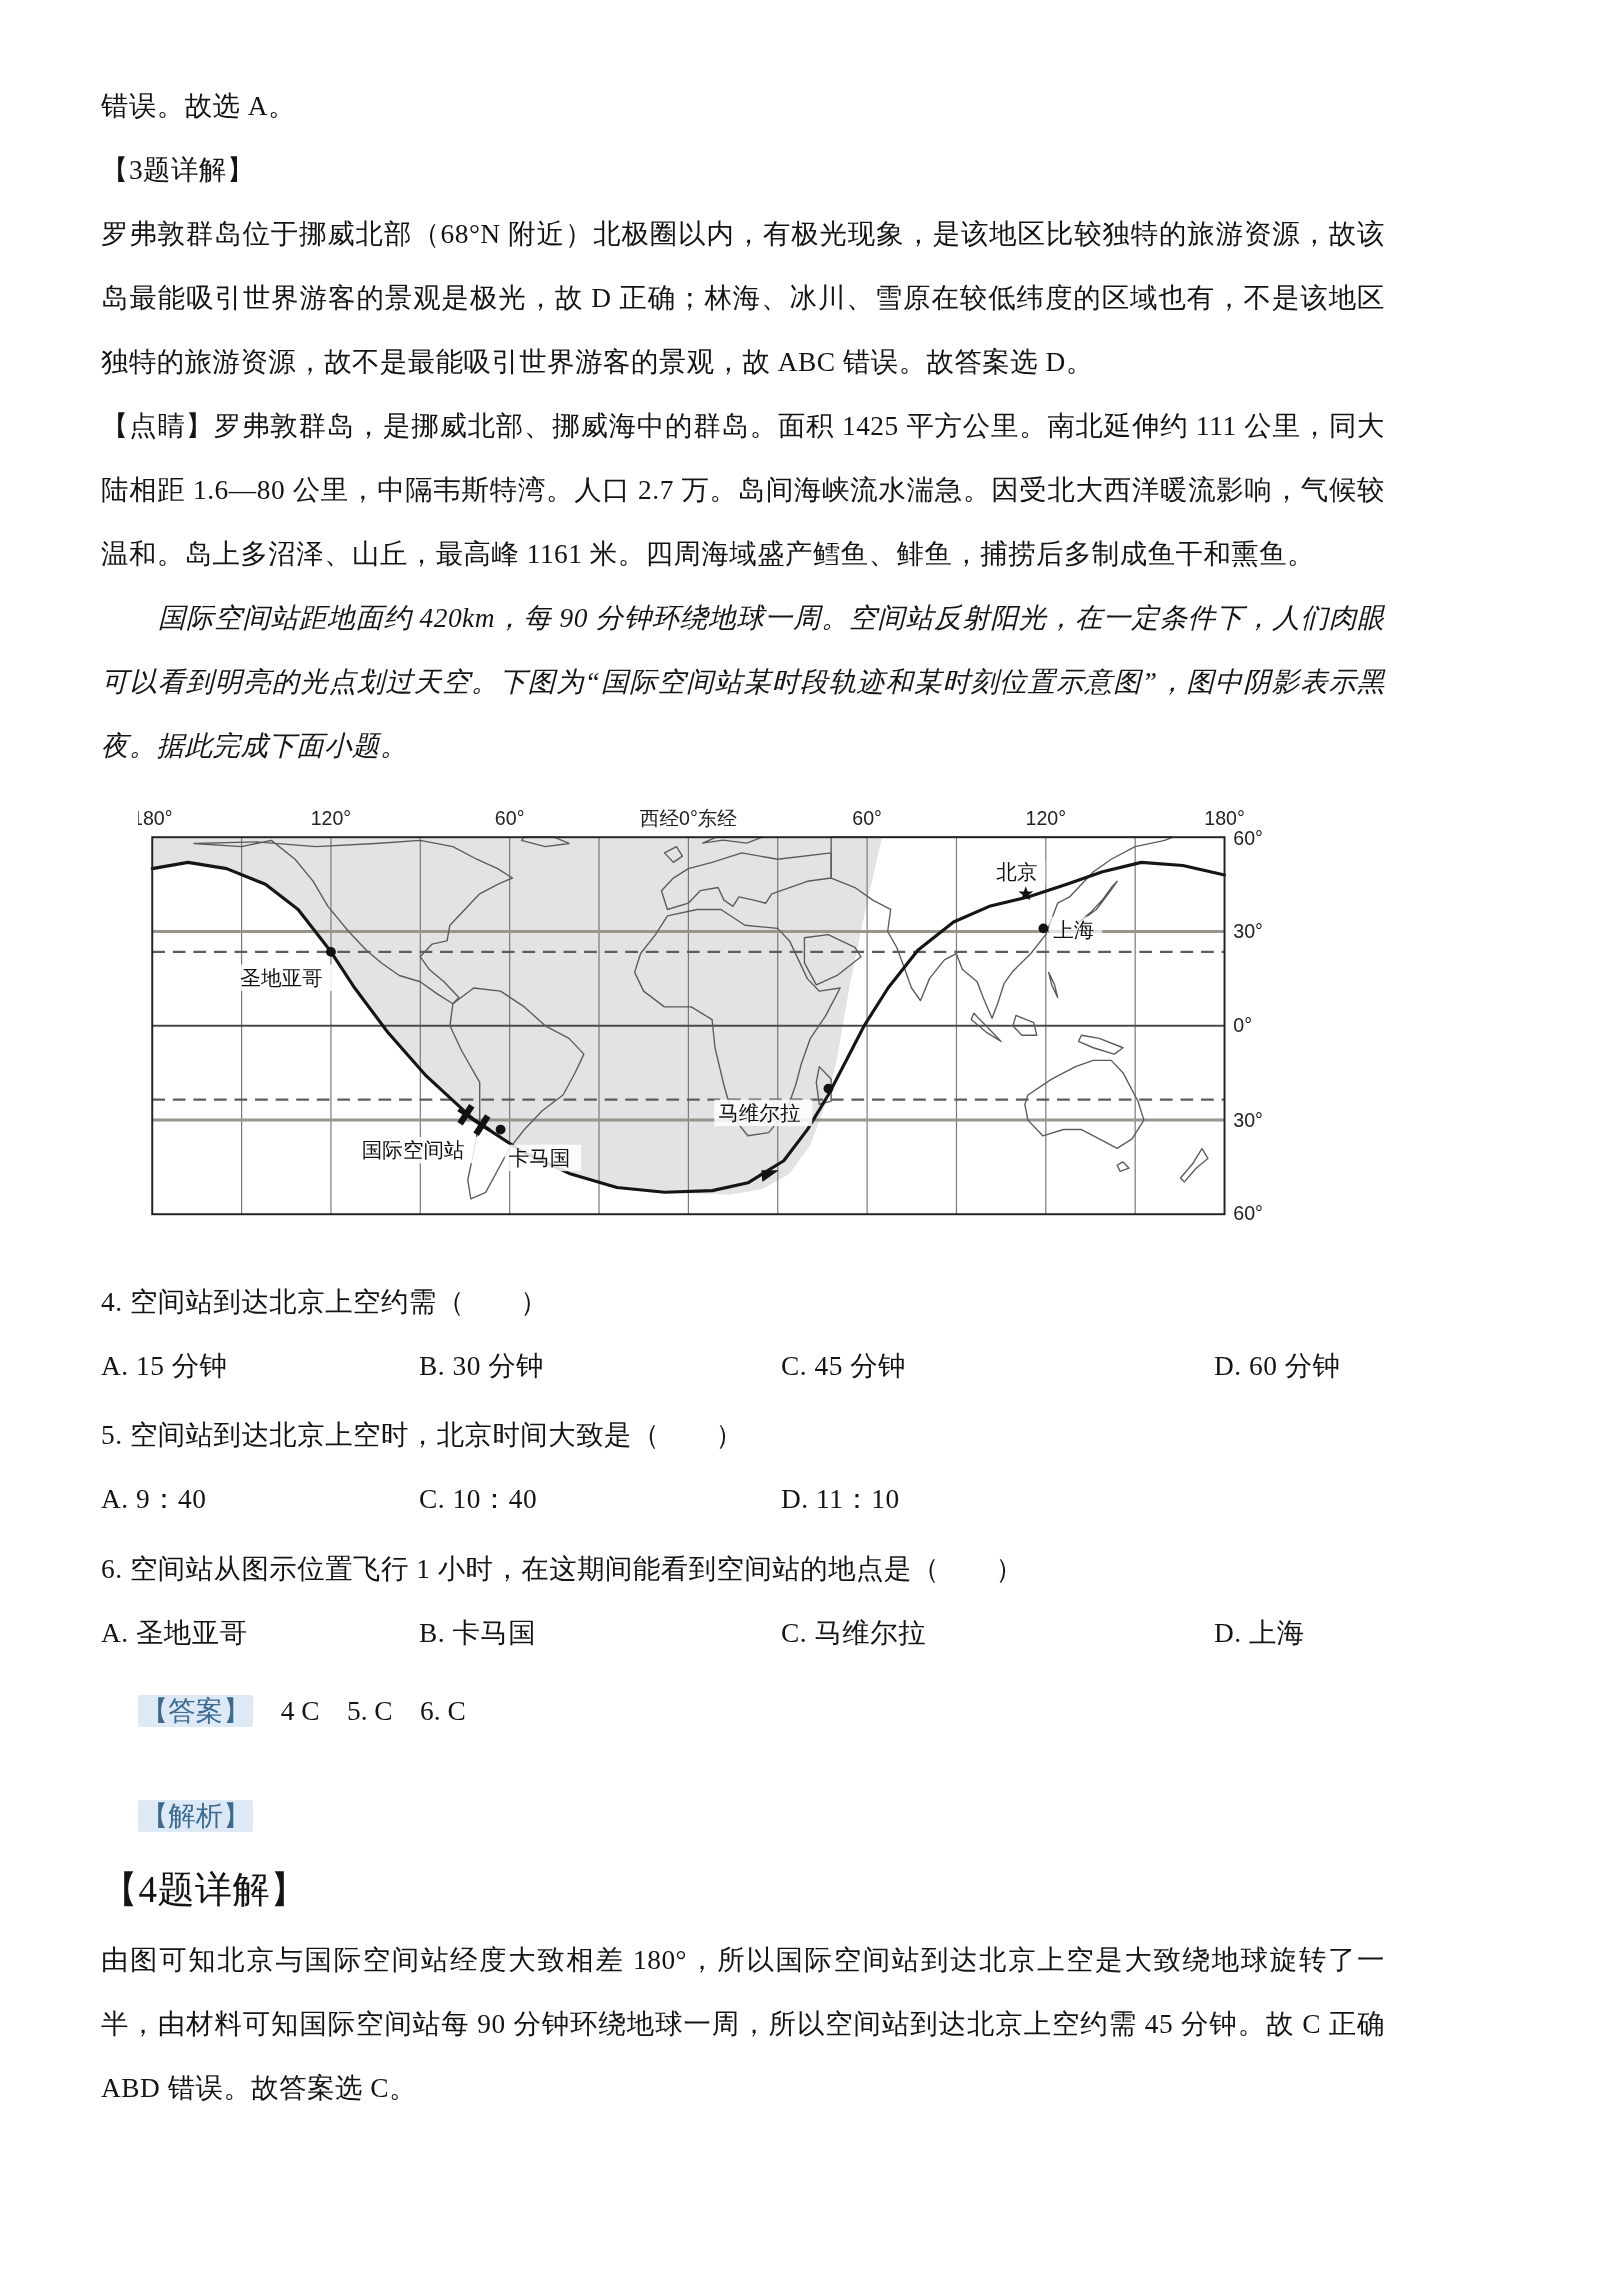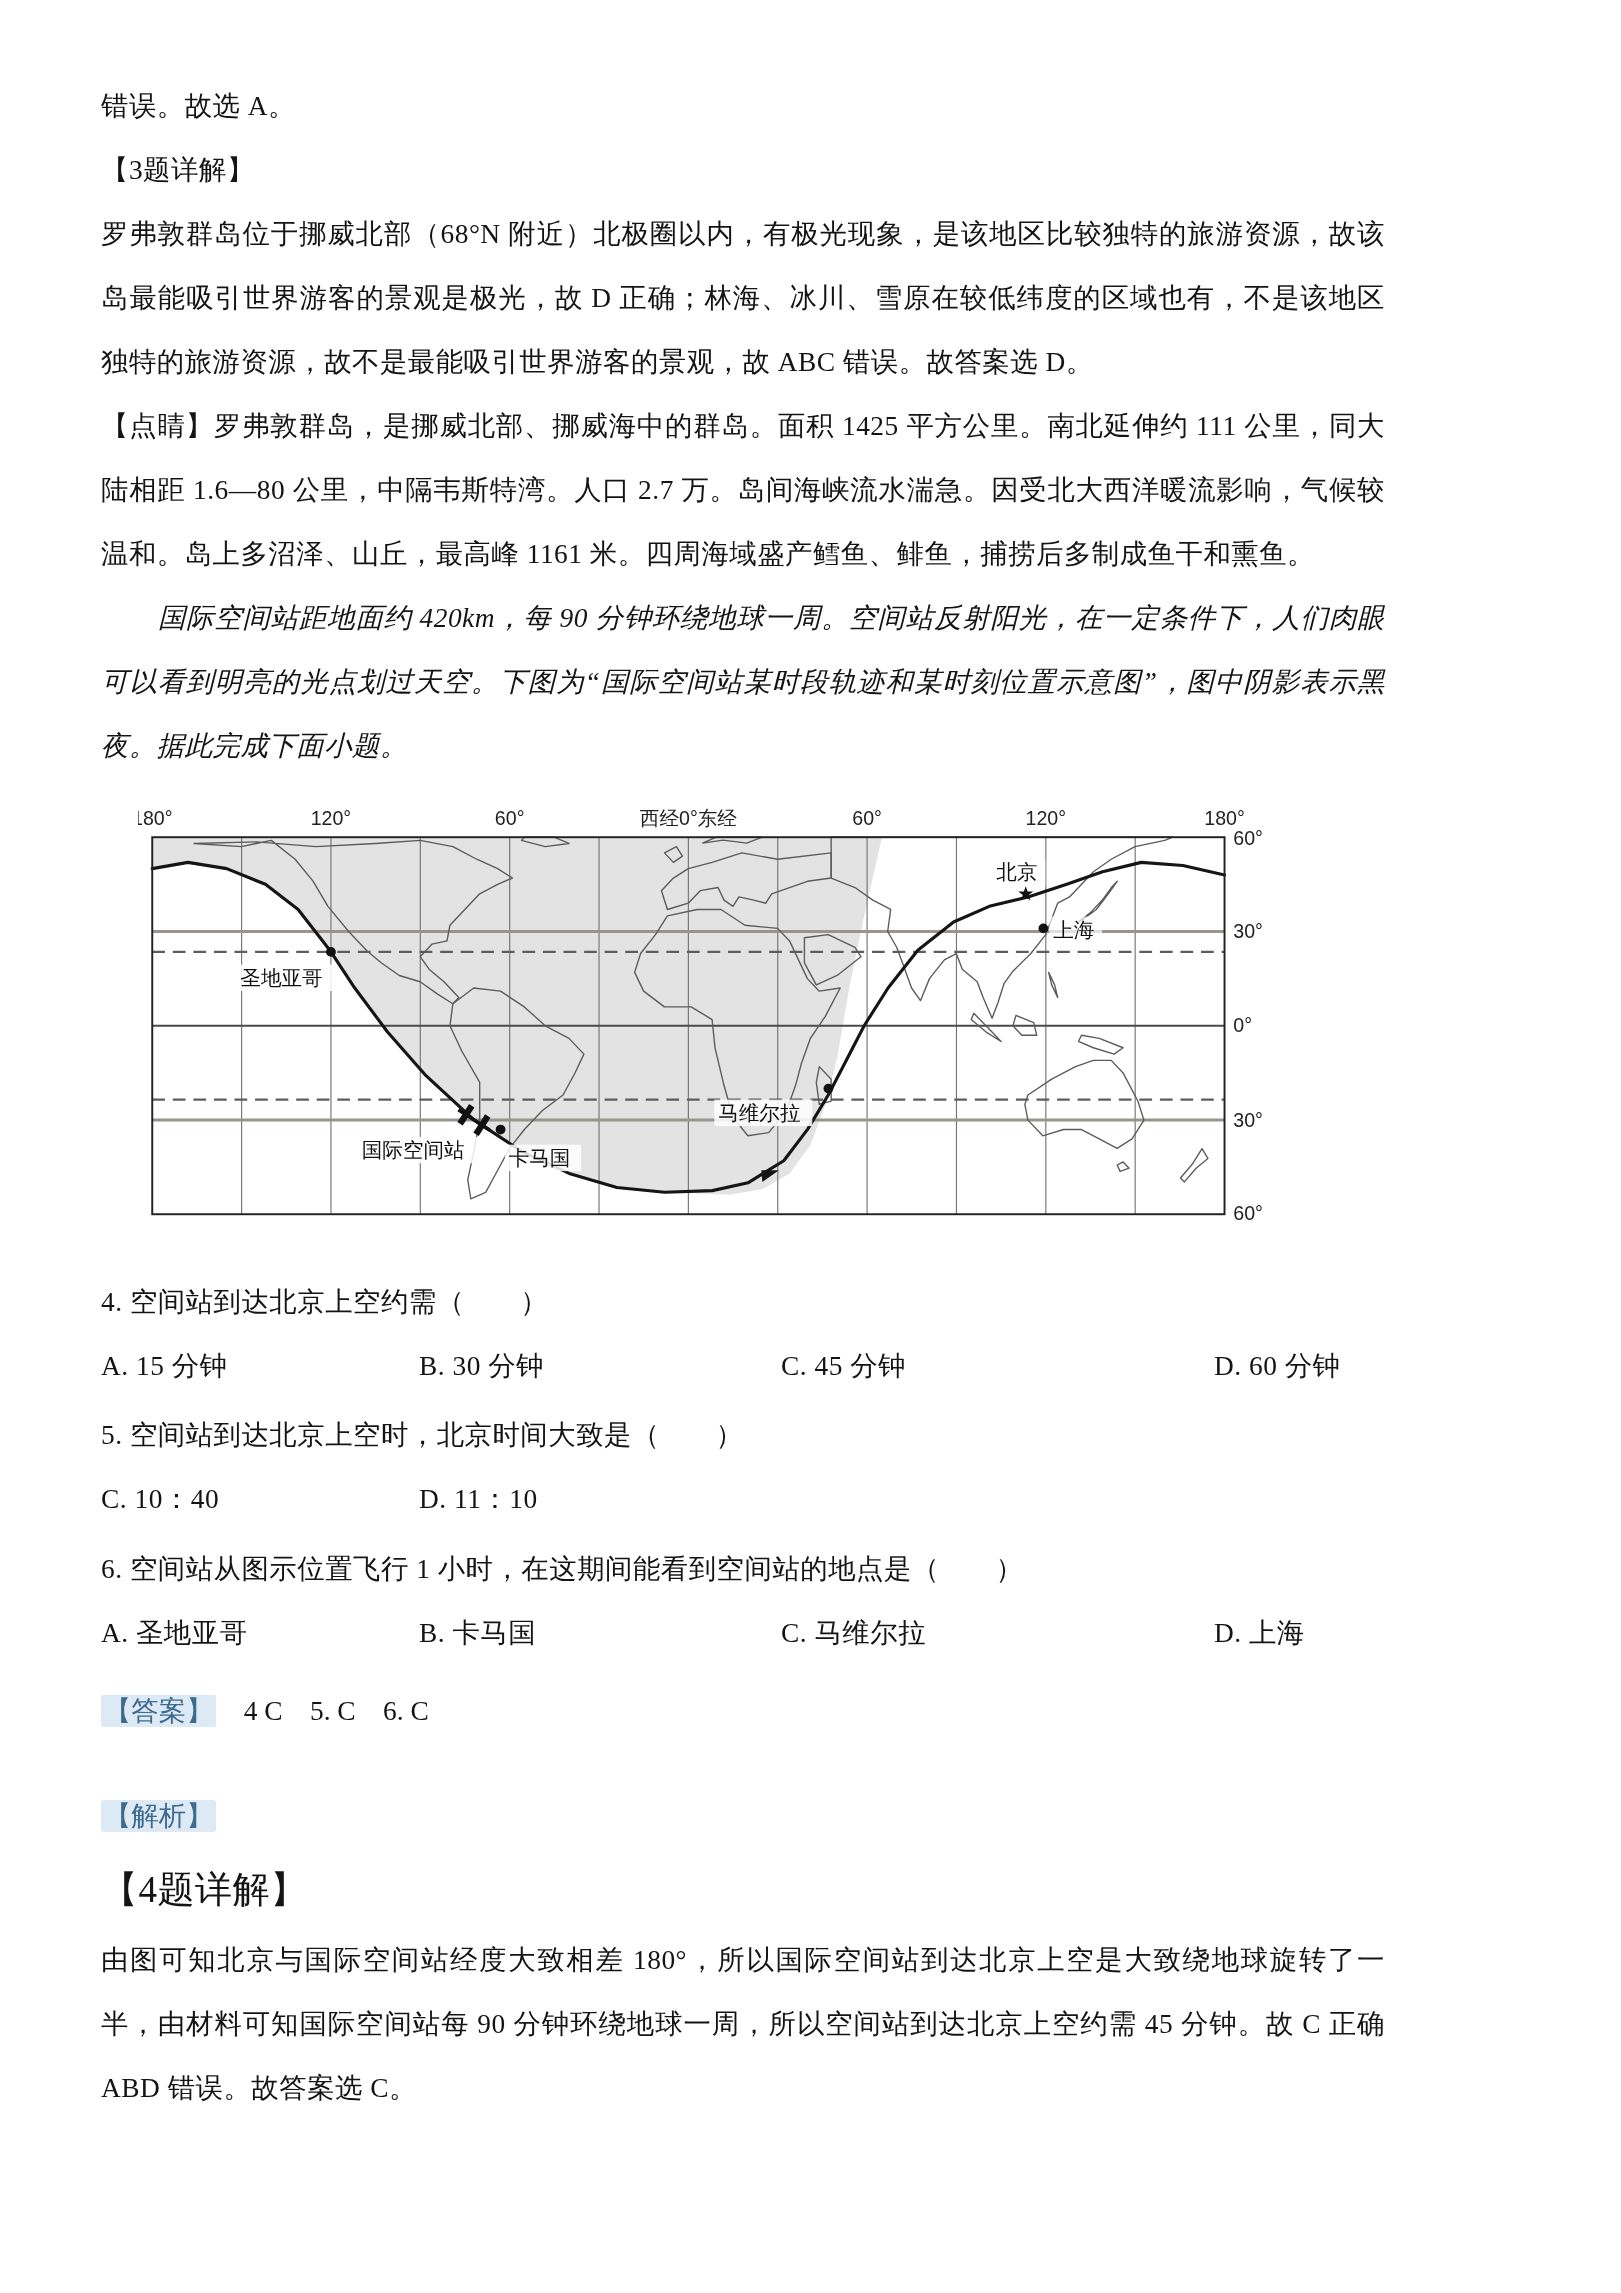--- a/index.html
+++ b/index.html
@@ -21,20 +21,21 @@
   }
   .kaiti{
     font-style:italic;
     text-indent:57px;
   }
   .tag{
     color:#3d6a8e;
     background:#ddeaf6;
     padding:1px 2.9px;
     border-radius:2px;
+    margin-left:37px;
   }
   .ans-row{font-size:27.4px;line-height:64px;margin-top:13.7px;}
   .ans-item{display:inline-block;margin-left:27.4px;}
   .ans-item:first-of-type{margin-left:13.7px;}
   .jiexi-row{font-size:27.4px;line-height:64px;margin-top:41px;}
   .h4-row{font-size:37px;line-height:64px;margin-top:9.8px;font-family:Liberation Serif, serif;}
   .final-para{margin-top:5.9px;}
   .figure{
     margin:21.6px 0 0 37px;
     width:1137px;
@@ -184,20 +185,21 @@
     <p class="para q-stem">4. 空间站到达北京上空约需（　　）</p>
     <div class="opts">
       <span>A. 15 分钟</span>
       <span>B. 30 分钟</span>
       <span>C. 45 分钟</span>
       <span>D. 60 分钟</span>
     </div>
 
     <p class="para q-stem">5. 空间站到达北京上空时，北京时间大致是（　　）</p>
     <div class="opts">
+      <span>A. 9：40</span>
       <span>C. 10：40</span>
       <span>D. 11：10</span>
     </div>
 
     <p class="para q-stem">6. 空间站从图示位置飞行 1 小时，在这期间能看到空间站的地点是（　　）</p>
     <div class="opts">
       <span>A. 圣地亚哥</span>
       <span>B. 卡马国</span>
       <span>C. 马维尔拉</span>
       <span>D. 上海</span>

